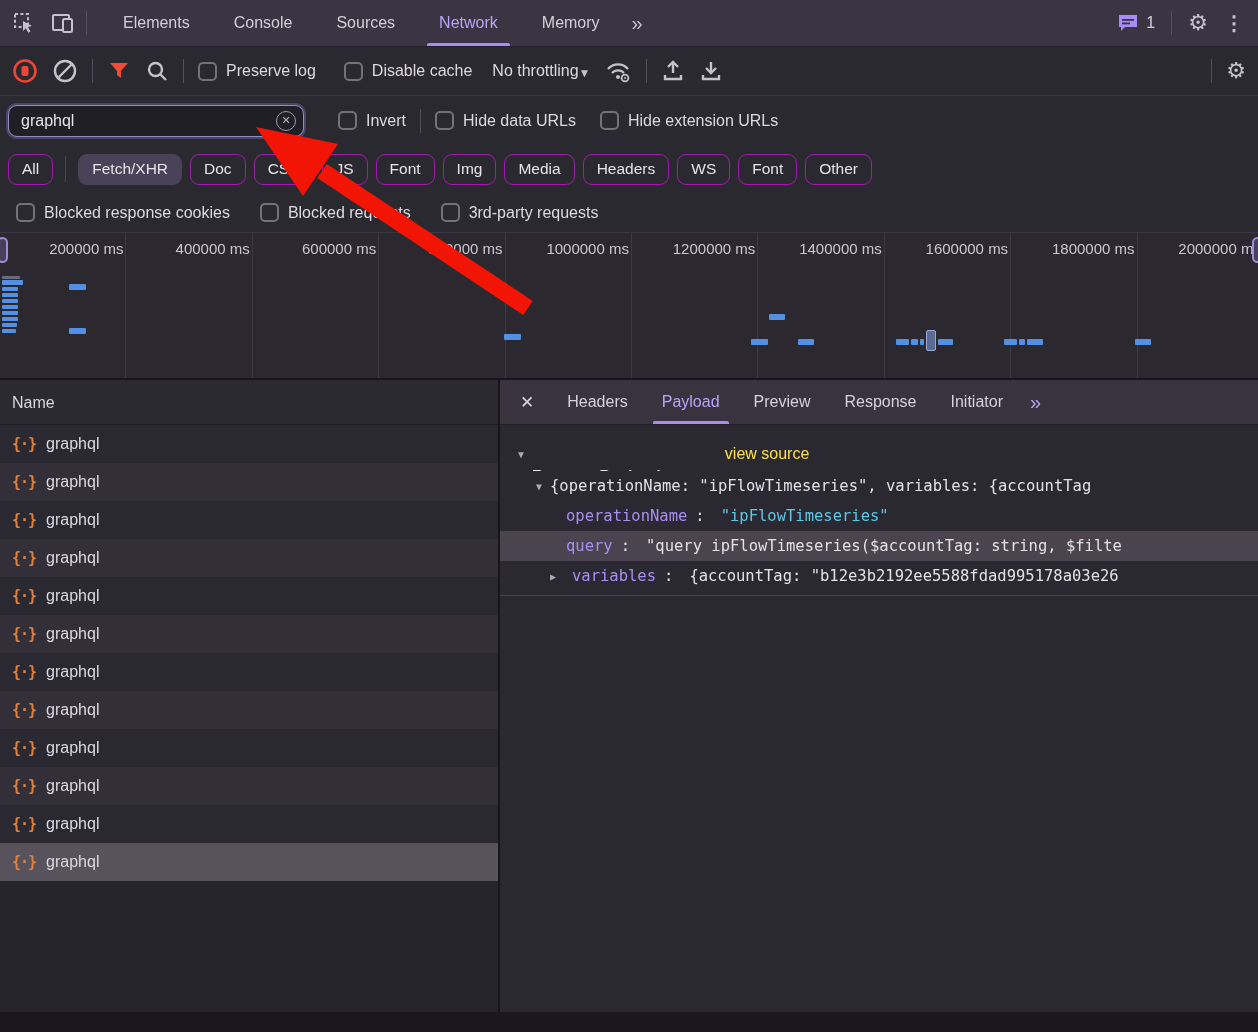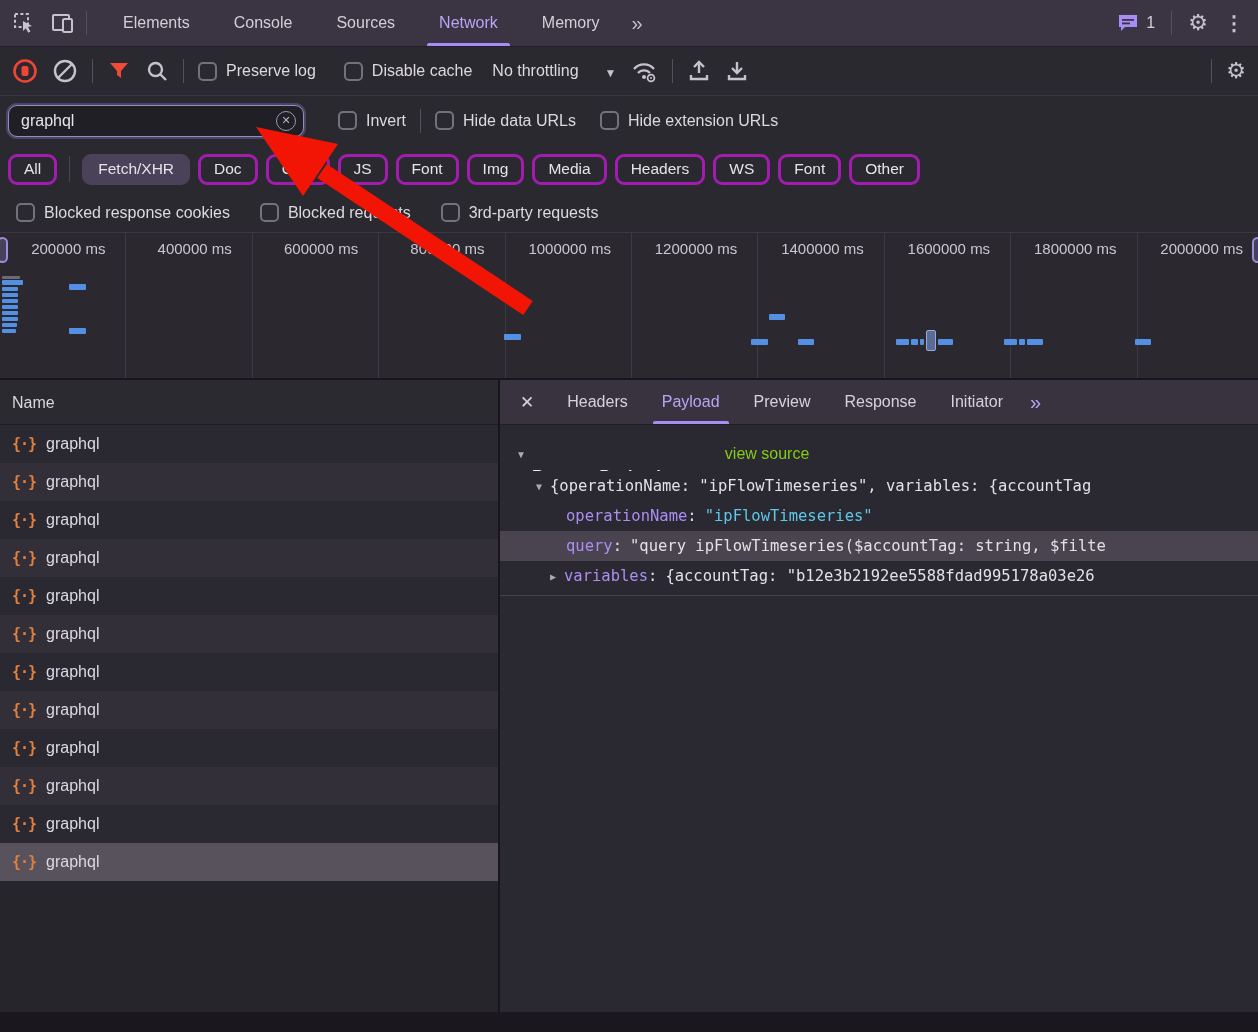--- a/index.html
+++ b/index.html
@@ -27,53 +27,53 @@
   .tb-right { margin-left:auto; display:flex; align-items:center; gap:16px; padding-right:14px; }
   .badge-wrap { display:flex; align-items:center; gap:7px; color:#d3cfd9; }
   .icon-btn { display:flex; align-items:center; justify-content:center; color:#c6c2cd; }
 
   
   #toolbar { height:49px; background:#2b2930; border-bottom:1px solid #3b3742;
              display:flex; align-items:center; gap:14px; padding:0 12px; }
   .cb { width:19px; height:19px; border:2px solid #75707d; border-radius:5px; background:transparent;
         flex:0 0 auto; }
   .cb-group { display:flex; align-items:center; gap:9px; }
-  .throttle { display:flex; align-items:flex-end; gap:26px; color:#dcd9e0; padding-left:6px; }
+  .throttle { display:flex; align-items:flex-end; color:#dcd9e0; padding-left:6px; }
   .caret-down { font-size:12px; color:#c6c2cd; }
   #toolbar .right-gear { margin-left:auto; display:flex; align-items:center; gap:14px; }
 
   
   #filterrow { height:49px; display:flex; align-items:center; gap:14px; padding:0 8px; }
   .filter-box { position:relative; width:296px; height:32px; }
   .filter-box input {
      width:100%; height:100%; background:#211f26; border:1px solid #958ac2; border-radius:9px;
      box-shadow:0 0 0 2px rgba(138,121,201,.35); color:#e6e3ea; font-size:16px;
      padding:0 34px 0 12px; outline:none; font-family:"Liberation Sans",sans-serif;
   }
   .clear-btn { position:absolute; right:8px; top:6px; width:20px; height:20px; border-radius:50%;
      border:1.5px solid #9b97a4; color:#b7b3bf; font-size:11px; display:flex; align-items:center;
      justify-content:center; }
 
   
   #chiprow { height:48px; display:flex; align-items:center; gap:8px; padding:0 8px; }
-  .chip { border:3px solid #a21caf; border-radius:9px; height:31px; display:flex; align-items:center;
+  .chip { border:1px solid #a21caf; border-radius:9px; height:31px; display:flex; align-items:center;
           padding:0 13px; color:#e6e3ea; font-size:15.5px; font-weight:500; background:transparent; }
   .chip.selected { background:#4a4259; border-color:#4a4259; }
   .chip-sep { width:1px; height:26px; background:#4a4651; margin:0 4px; }
 
   
   #xfilters { height:40px; display:flex; align-items:center; gap:30px; padding:0 16px;
               border-bottom:1px solid #3b3742; }
 
   
   #overview { position:relative; height:147px; background:#2b292f; border-bottom:2px solid #18161c;
               overflow:hidden; }
   #overview-grid { display:flex; height:100%; }
   .ov-cell { flex:0 0 126.4px; border-right:1px solid #3e3a45; position:relative; }
-  .ov-label { position:absolute; top:7px; right:20px; font-size:15px; color:#cbc7d1; white-space:nowrap; }
+  .ov-label { position:absolute; top:7px; right:2px; font-size:15px; color:#cbc7d1; white-space:nowrap; }
   #overview-bars { position:absolute; inset:0; }
   .ov-bar { position:absolute; border-radius:1px; }
   .ov-marker { position:absolute; background:#5a6b96; border:1.5px solid #9aa8d8; border-radius:2px; }
   .ov-handle { position:absolute; width:11px; height:26px; border:2px solid #9d8cd8; background:#46405c;
                border-radius:6px; top:4px; }
 
   
   #main { display:flex; height:632px; }
   #left { width:500px; background:#27252c; display:flex; flex-direction:column; border-right:2px solid #18161c; }
   #name-header { height:45px; line-height:45px; padding-left:12px; background:#2c2a31;
@@ -93,23 +93,23 @@
   .dtab.selected { color:#b9a5f6; }
   .dtab.selected::after { content:""; position:absolute; left:8px; right:8px; bottom:0; height:3px;
        background:#a78cf5; border-radius:2px 2px 0 0; }
 
   #payload { padding-top:12px; font-size:15.5px; }
   .pl-row { height:30px; display:flex; align-items:center; white-space:nowrap; overflow:hidden; }
   .pl-title-row { padding-left:16px; height:34px; }
   .pl-title { font-weight:bold; color:#eceaef; font-size:16px;margin-top:45px; }
   .tri { color:#aca8b4; font-size:10px; margin-right:6px; }
   .tri-inline { color:#aca8b4; font-size:10px; margin-right:8px; }
-  .view-source { color:#84cc16; margin-left:64px; font-size:16px; }
+  .view-source { color:#fde047; margin-left:64px; font-size:16px; }
   .pl-preview { padding-left:36px; color:#e3e1e6; }
-  .pl-kv { padding-left:66px; }
+  .pl-kv { padding-left:66px;gap:8px; }
   .pl-kv.with-arrow { padding-left:50px; }
   .pl-key { color:#ab8ef2; }
   .pl-colon { color:#e3e1e6; margin-right:8px; }
   .pl-str-cyan { color:#5fc8e8; }
   .pl-white { color:#e3e1e6; }
   .pl-row.hl { background:#49444f; }
   .pl-divider { border-bottom:1px solid #46424c; margin-top:4px; }
 
   
   #bottomband { height:20px; background:#1a181e; }

